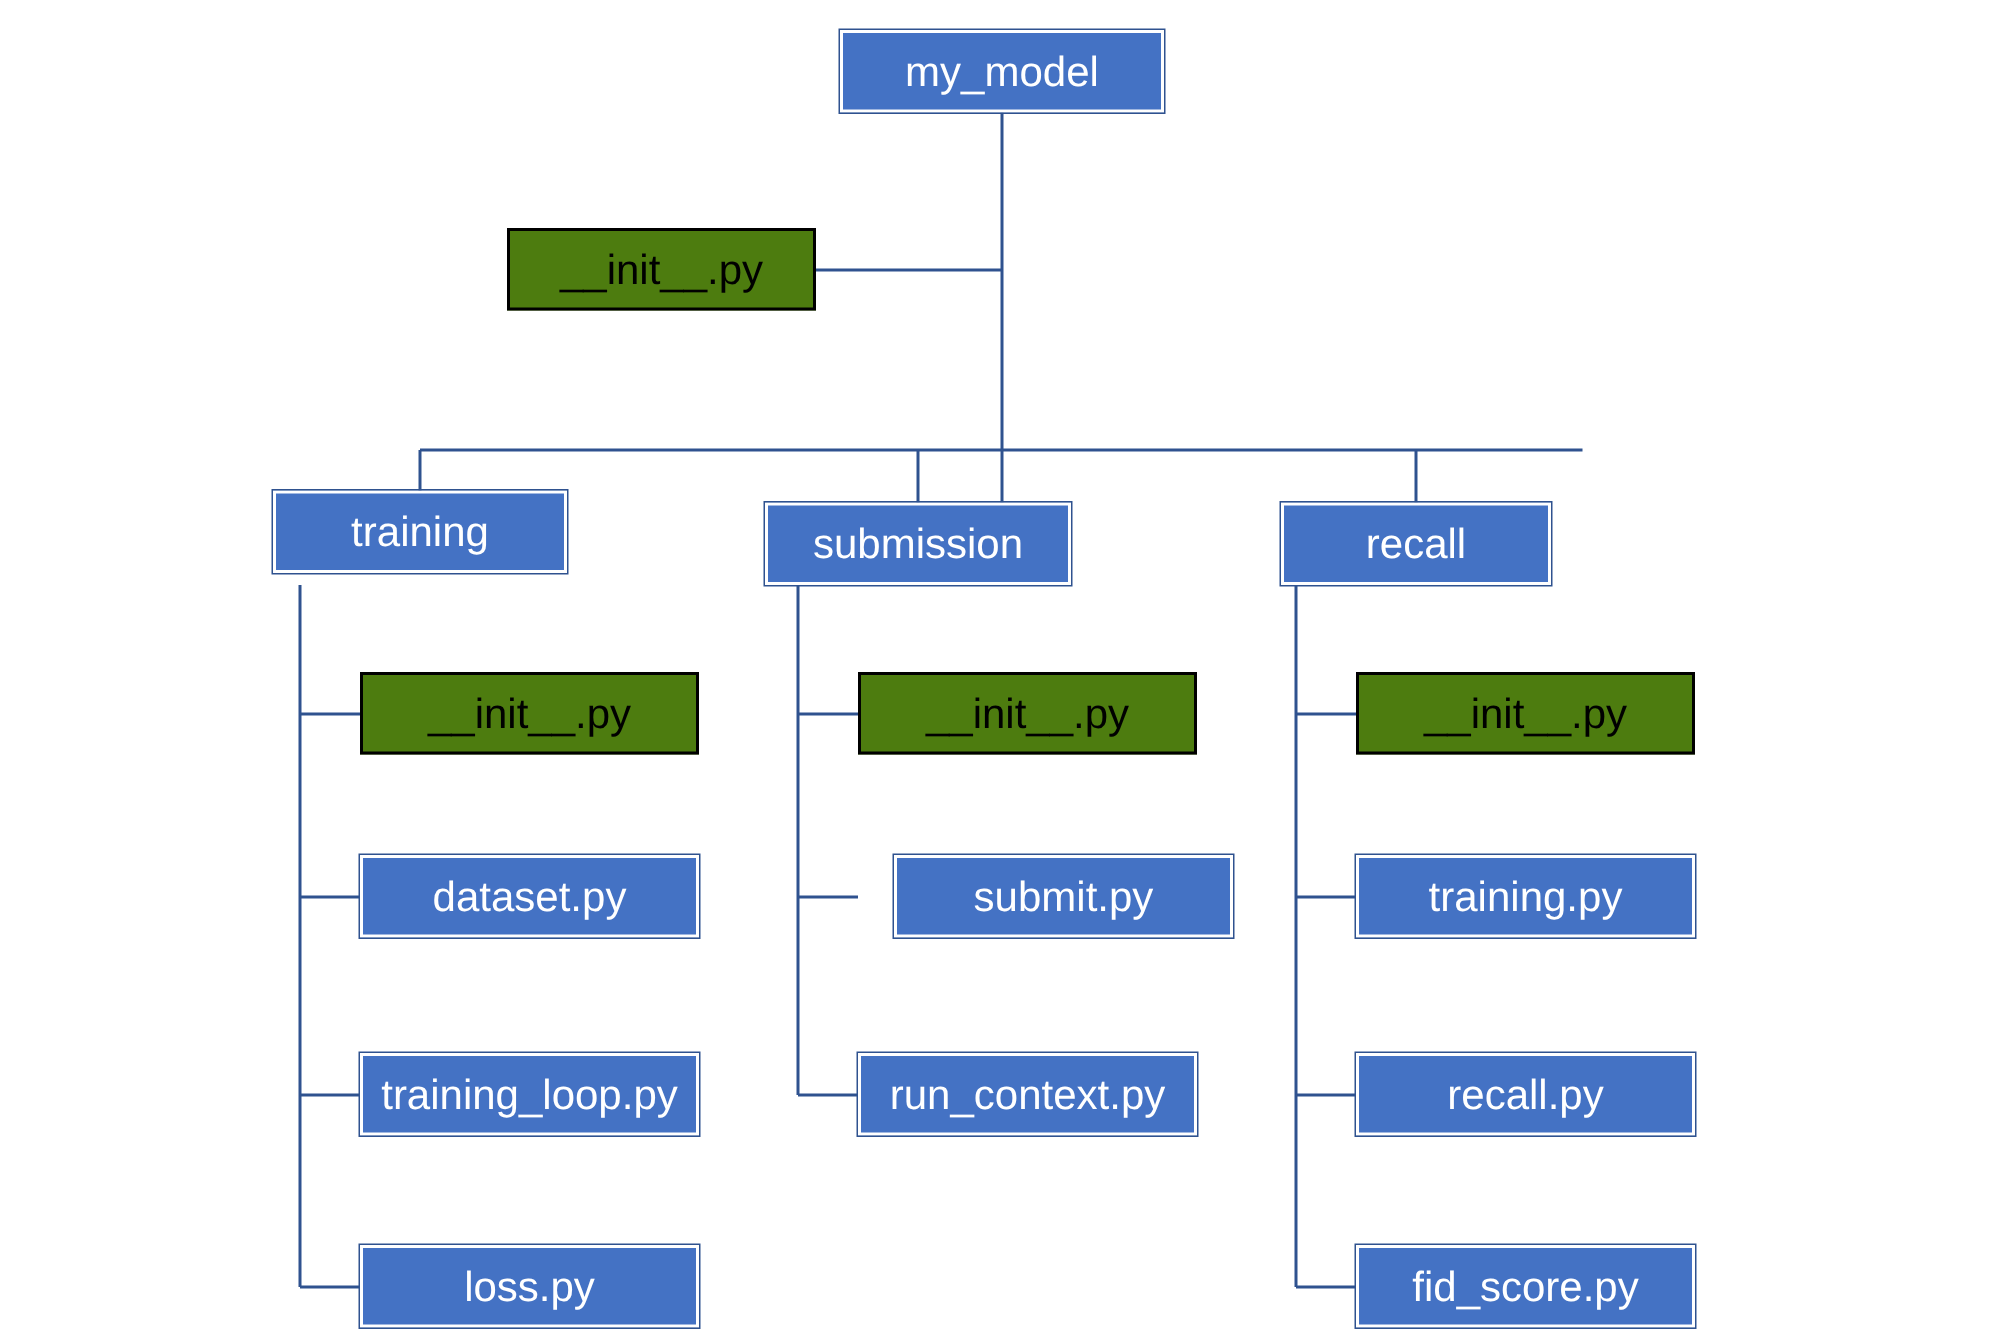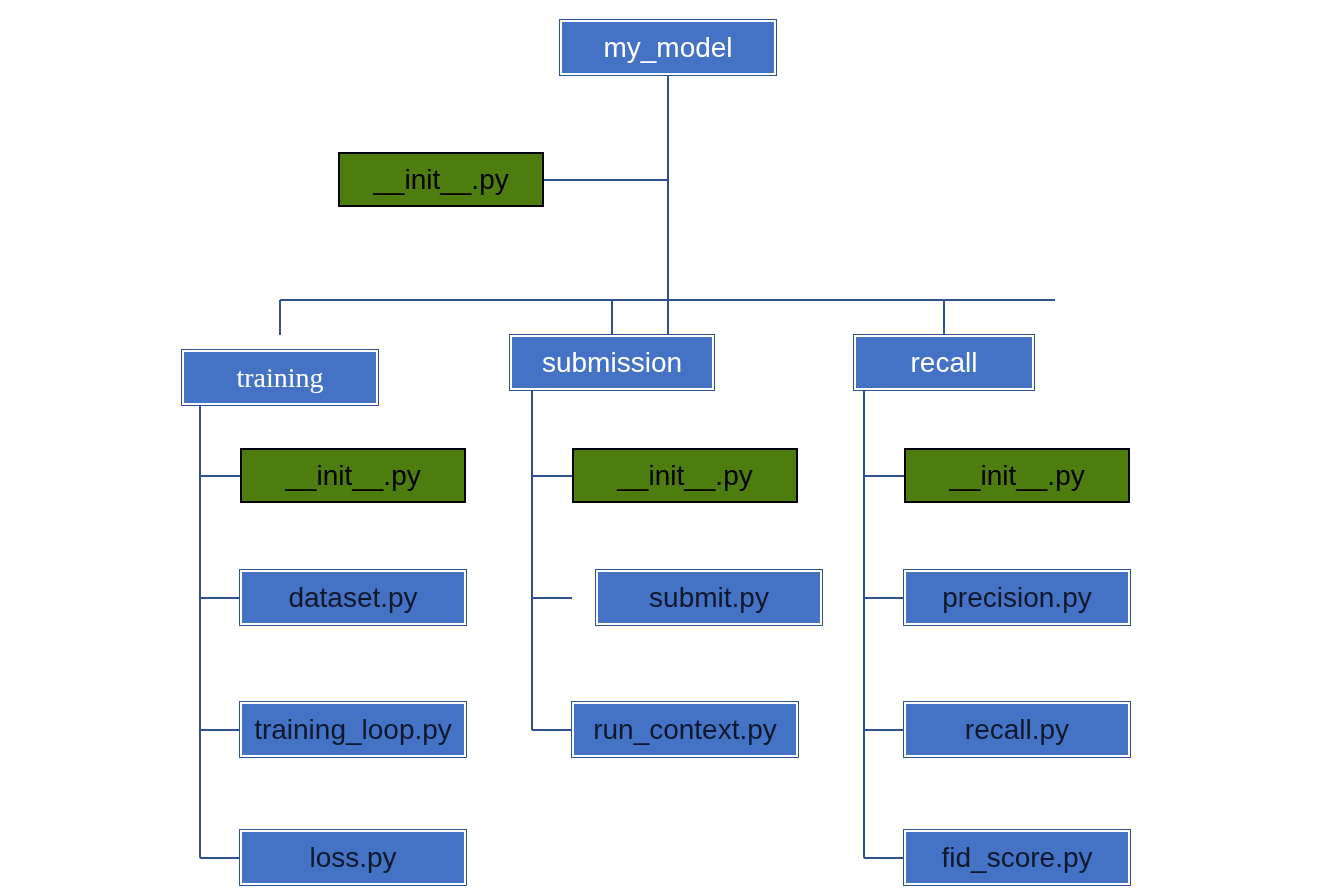--- a/index.html
+++ b/index.html
@@ -38,21 +38,21 @@
     border: 2px solid #ffffff;
     outline: 1px solid #2F528F;
   }
   .file-plain {
     background: #4d7c0f;
     color: #000000;
     border: 2px solid #000000;
   }
   .file-blue {
     background: #4472C4;
-    color: #0f172a;
+    color: #ffffff;
     border: 2px solid #ffffff;
     outline: 1px solid #2F528F;
   }
 </style>
 </head>
 <body>
 
 <div class="stage">
 
   <svg class="connectors">
@@ -85,21 +85,21 @@
       <line x1="864" y1="598" x2="904" y2="598"></line>
       <line x1="864" y1="730" x2="904" y2="730"></line>
       <line x1="864" y1="858" x2="904" y2="858"></line>
     </g>
   </svg>
 
   <div class="box folder" style="left:560px; top:20px; width:216px; height:55px;">my_model</div>
 
   <div class="box file-plain" style="left:338px; top:152px; width:206px; height:55px;">__init__.py</div>
 
-  <div class="box folder" style="left:182px; top:350px; width:196px; height:55px;font-family:Liberation Serif, serif;">training</div>
+  <div class="box folder" style="left:182px; top:327px; width:196px; height:55px;">training</div>
 
   <div class="box file-plain" style="left:240px; top:448px; width:226px; height:55px;">__init__.py</div>
 
   <div class="box file-blue" style="left:240px; top:570px; width:226px; height:55px;">dataset.py</div>
 
   <div class="box file-blue" style="left:240px; top:702px; width:226px; height:55px;">training_loop.py</div>
 
   <div class="box file-blue" style="left:240px; top:830px; width:226px; height:55px;">loss.py</div>
 
   <div class="box folder" style="left:510px; top:335px; width:204px; height:55px;">submission</div>
@@ -107,19 +107,19 @@
   <div class="box file-plain" style="left:572px; top:448px; width:226px; height:55px;">__init__.py</div>
 
   <div class="box file-blue" style="left:596px; top:570px; width:226px; height:55px;">submit.py</div>
 
   <div class="box file-blue" style="left:572px; top:702px; width:226px; height:55px;">run_context.py</div>
 
   <div class="box folder" style="left:854px; top:335px; width:180px; height:55px;">recall</div>
 
   <div class="box file-plain" style="left:904px; top:448px; width:226px; height:55px;">__init__.py</div>
 
-  <div class="box file-blue" style="left:904px; top:570px; width:226px; height:55px;">precision.py</div>
+  <div class="box file-blue" style="left:904px; top:570px; width:226px; height:55px;">training.py</div>
 
   <div class="box file-blue" style="left:904px; top:702px; width:226px; height:55px;">recall.py</div>
 
   <div class="box file-blue" style="left:904px; top:830px; width:226px; height:55px;">fid_score.py</div>
 
 </div>
 
 </body></html>

